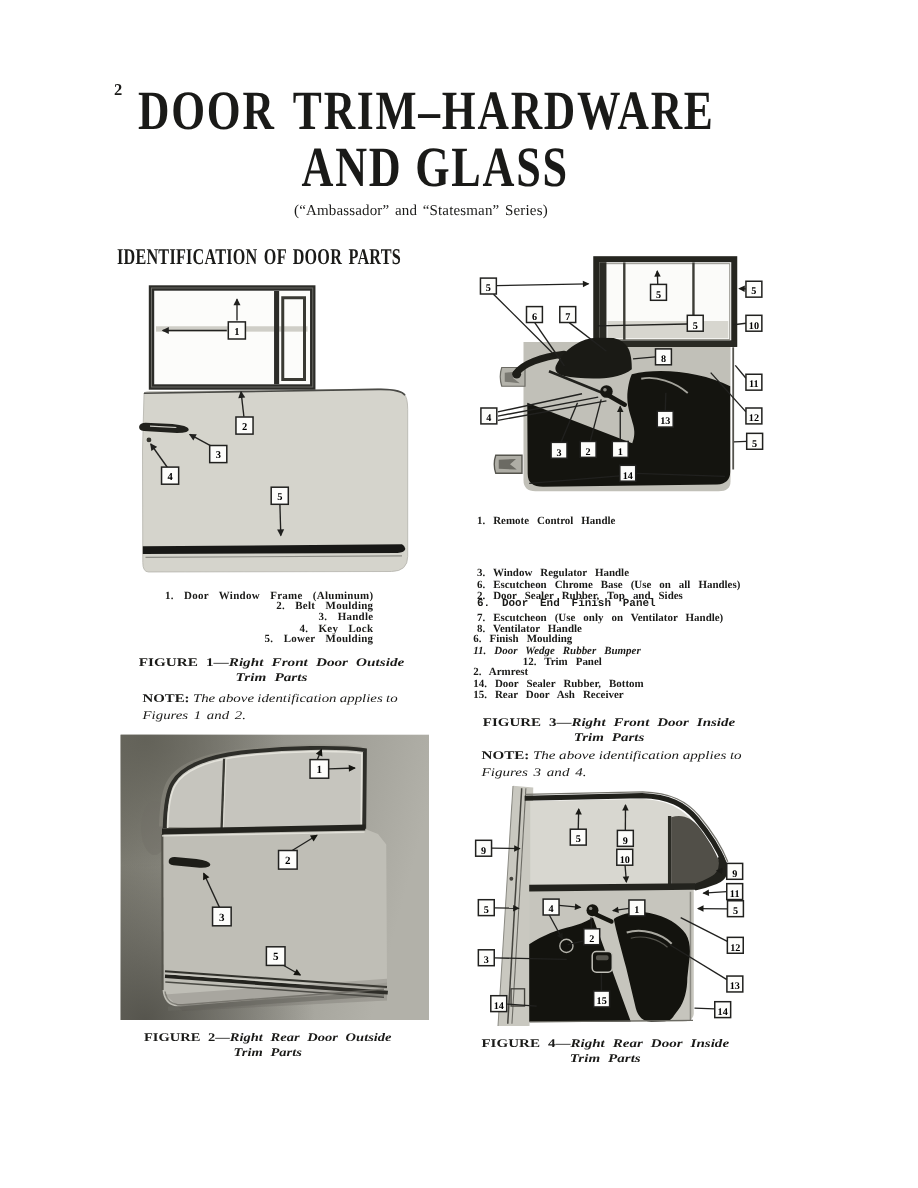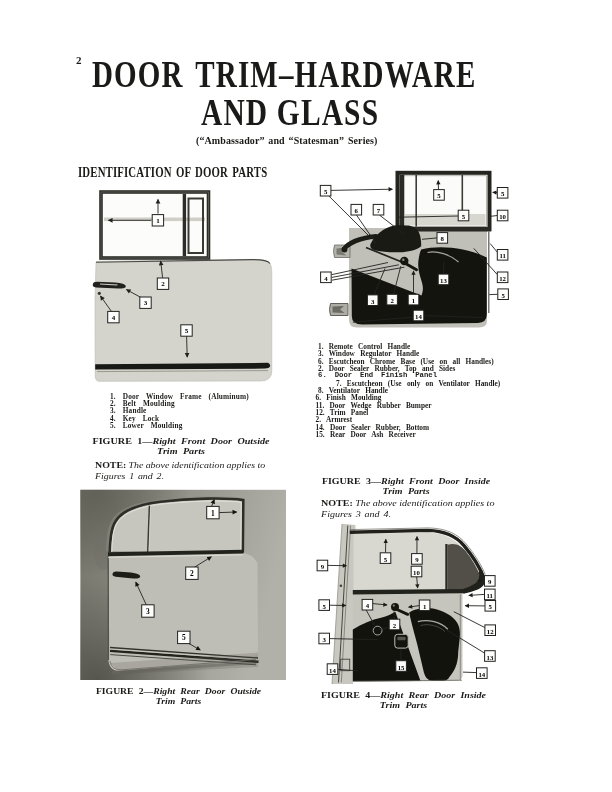--- a/index.html
+++ b/index.html
@@ -12,49 +12,49 @@
 </style>
 </head>
 <body>
 
 <div class="abs" style="left:76px;top:53.5px;font-size:11px;font-weight:bold;">2</div>
 
 <div class="abs" style="left:92px;top:52.5px;font-size:37px;font-weight:bold;letter-spacing:1.5px;transform:scaleX(0.784);transform-origin:0 0;">DOOR  TRIM–HARDWARE</div>
 
 <div class="abs" style="left:201px;top:90px;font-size:38px;font-weight:bold;letter-spacing:1.5px;transform:scaleX(0.775);transform-origin:0 0;">AND GLASS</div>
 
-<div class="abs" style="left:196px;top:134.5px;font-size:10px;font-weight:bold;letter-spacing:0.1px;word-spacing:1.2px;">(“Ambassador” and “Statesman” Series)</div>
+<div class="abs" style="left:196px;top:134.5px;font-size:10px;font-weight:normal;letter-spacing:0.1px;word-spacing:1.2px;">(“Ambassador” and “Statesman” Series)</div>
 
 <div class="abs" style="left:78px;top:164px;font-size:15px;font-weight:bold;letter-spacing:0.2px;word-spacing:2px;transform:scaleX(0.72);transform-origin:0 0;">IDENTIFICATION OF DOOR PARTS</div>
 
-<div class="abs" style="left:110px;top:393px;font-size:7.3px;font-weight:bold;line-height:7.2px;word-spacing:4.9px;letter-spacing:0.18px;">
+<div class="abs" style="left:110px;top:393px;font-size:7.3px;font-weight:bold;line-height:7.2px;word-spacing:4.9px;letter-spacing:0.18px;text-align:right;">
 1. Door Window Frame (Aluminum)<br>
 2. Belt Moulding<br>
 3. Handle<br>
 4. Key Lock<br>
 5. Lower Moulding
 </div>
 
 <div class="abs" style="left:94px;top:437px;width:174px;font-size:7.8px;font-weight:bold;text-align:center;line-height:10.4px;word-spacing:2.2px;transform:scaleX(1.30);transform-origin:50% 0;">FIGURE&nbsp;1—<i>Right Front Door Outside</i><br><i>Trim Parts</i></div>
 
 <div class="abs" style="left:95px;top:460px;font-size:7.8px;line-height:11.3px;transform:scaleX(1.27);transform-origin:0 0;"><span style="word-spacing:-0.2px;"><span style="font-weight:bold;">NOTE:</span> <i>The above identification applies to</i></span><br><i style="word-spacing:1px;">Figures 1 and 2.</i></div>
 
 <div class="abs" style="left:97px;top:686.5px;width:163px;font-size:7.8px;font-weight:bold;text-align:center;line-height:10.6px;word-spacing:2.2px;transform:scaleX(1.24);transform-origin:50% 0;">FIGURE&nbsp;2—<i>Right Rear Door Outside</i><br><i>Trim Parts</i></div>
 
 <div class="abs" style="left:312px;top:343px;font-size:7.3px;font-weight:bold;line-height:7.35px;word-spacing:3.5px;">
 <div style="padding-left:17px;text-indent:-11px;">1. Remote Control Handle</div>
-<div style="padding-left:17px;text-indent:-11px;">3. Window Regulator Handle</div>
+<div style="padding-left:17px;text-indent:-11px;margin-top:28px;">3. Window Regulator Handle</div>
 <div style="padding-left:17px;text-indent:-11px;">6. Escutcheon Chrome Base (Use on all Handles)</div>
 <div style="padding-left:17px;text-indent:-11px;">2. Door Sealer Rubber, Top and Sides</div>
 <div style="padding-left:17px;text-indent:-11px;font-family:Liberation Mono, monospace;">6. Door End Finish Panel</div>
-<div style="padding-left:17px;text-indent:-11px;margin-left:18px;">7. Escutcheon (Use only on Ventilator Handle)</div>
+<div style="padding-left:17px;text-indent:-11px;">7. Escutcheon (Use only on Ventilator Handle)</div>
 <div style="padding-left:17px;text-indent:-11px;">8. Ventilator Handle</div>
 <div style="padding-left:17px;text-indent:-13.5px;">6. Finish Moulding</div>
-<div style="padding-left:17px;text-indent:-13.5px;">11. Door Wedge Rubber Bumper</div>
-<div style="padding-left:17px;text-indent:-13.5px;">12. Trim Panel</div>
+<div style="padding-left:17px;text-indent:-13.5px;font-style:italic;">11. Door Wedge Rubber Bumper</div>
+<div style="padding-left:17px;text-indent:-13.5px;margin-left:33px;">12. Trim Panel</div>
 <div style="padding-left:17px;text-indent:-13.5px;">2. Armrest</div>
 <div style="padding-left:17px;text-indent:-13.5px;">14. Door Sealer Rubber, Bottom</div>
 <div style="padding-left:17px;text-indent:-13.5px;">15. Rear Door Ash Receiver</div>
 </div>
 
 <div class="abs" style="left:323px;top:476.5px;width:166px;font-size:7.8px;font-weight:bold;text-align:center;line-height:10.2px;word-spacing:2.2px;transform:scaleX(1.28);transform-origin:50% 0;">FIGURE&nbsp;3—<i>Right Front Door Inside</i><br><i>Trim Parts</i></div>
 
 <div class="abs" style="left:321px;top:497.5px;font-size:7.8px;line-height:11.3px;transform:scaleX(1.29);transform-origin:0 0;"><span style="word-spacing:-0.1px;"><span style="font-weight:bold;">NOTE:</span> <i>The above identification applies to</i></span><br><i style="word-spacing:1px;">Figures 3 and 4.</i></div>
 
 <div class="abs" style="left:322px;top:690.5px;width:163px;font-size:7.8px;font-weight:bold;text-align:center;line-height:10.4px;word-spacing:2.2px;transform:scaleX(1.286);transform-origin:50% 0;">FIGURE&nbsp;4—<i>Right Rear Door Inside</i><br><i>Trim Parts</i></div>

